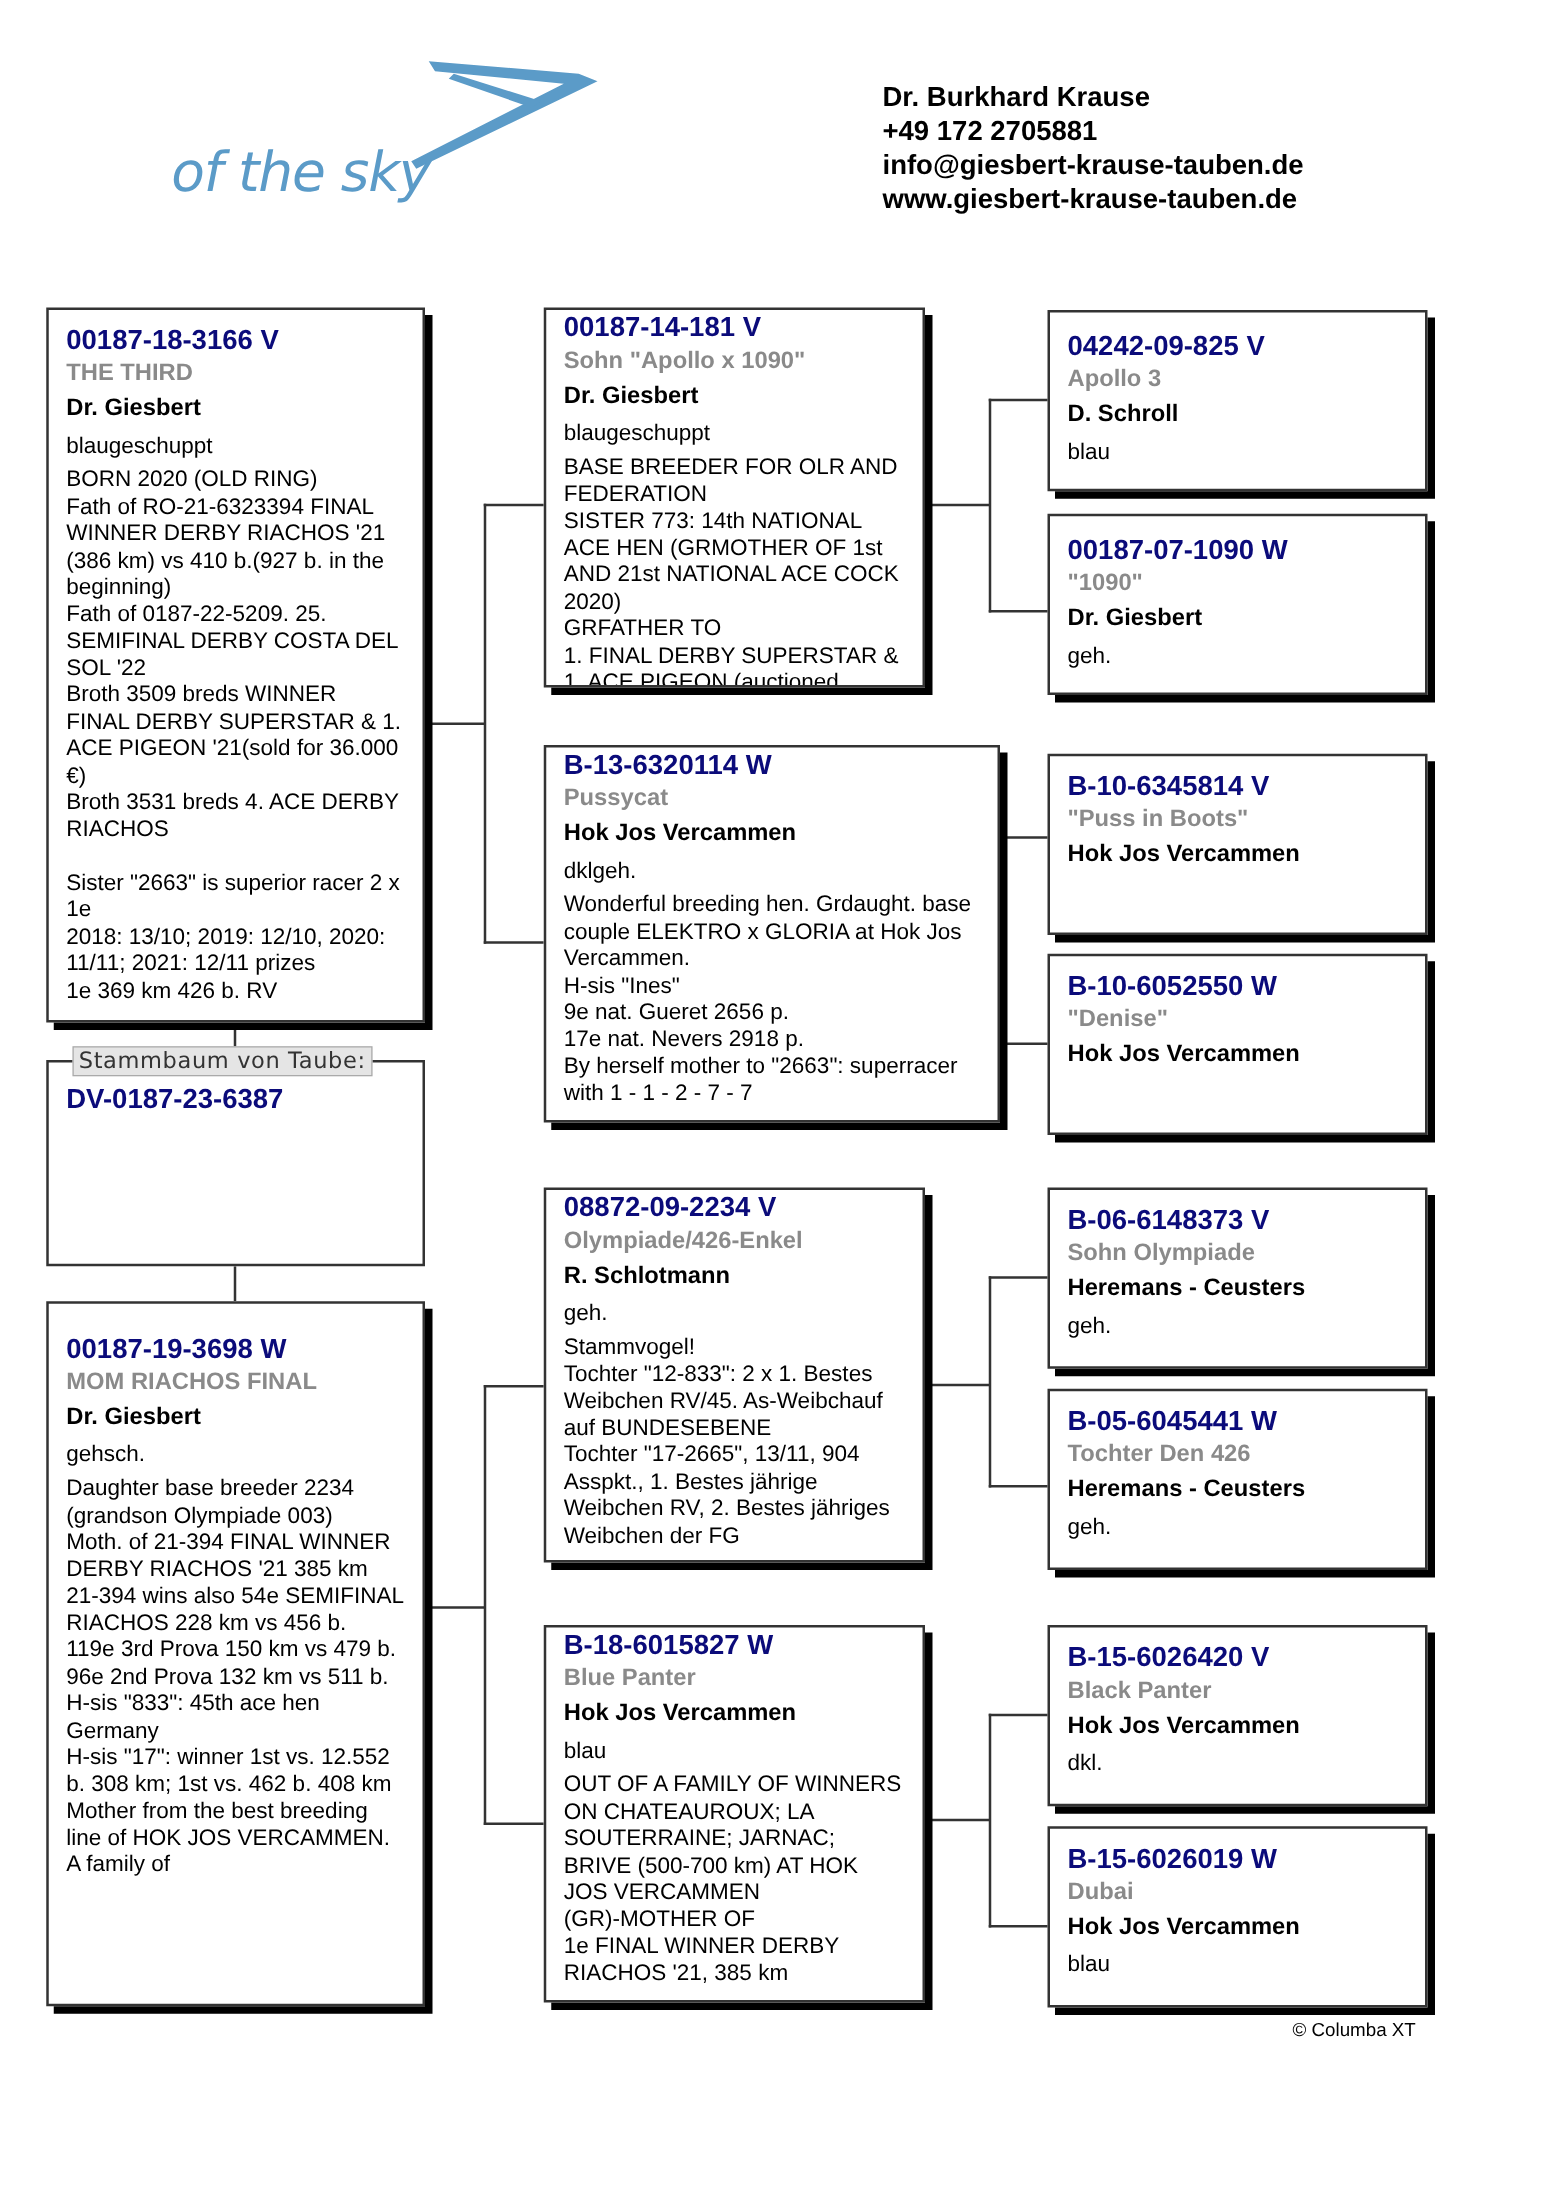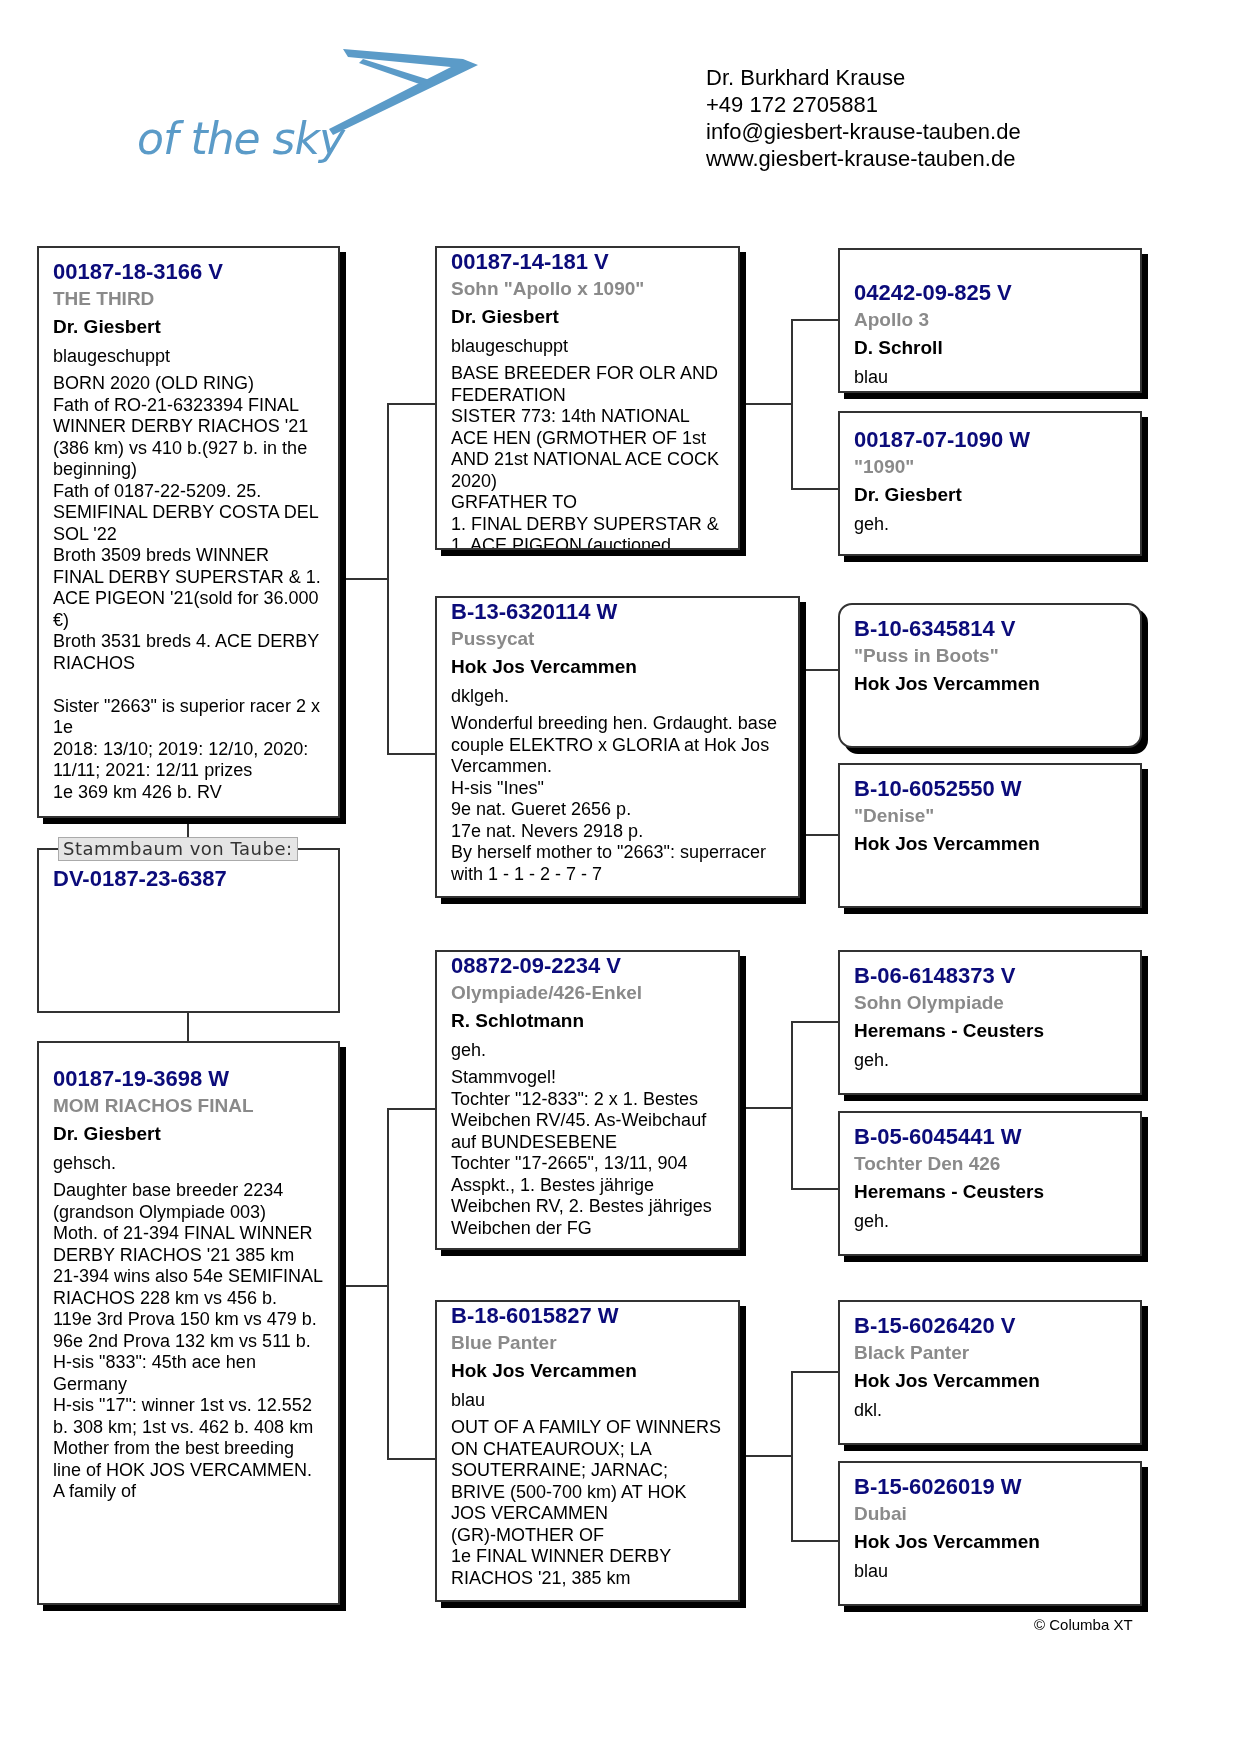--- a/index.html
+++ b/index.html
@@ -4,21 +4,21 @@
 <style>
   html, body { margin: 0; padding: 0; background: #ffffff; }
   body { width: 1241px; height: 1755px; position: relative; overflow: hidden; font-family: "Liberation Sans", sans-serif; color: #000; }
 
   .logo { position: absolute; left: 133px; top: 43px; width: 350px; height: 140px; }
   .logo-heroes { position: absolute; left: 2px; top: 10px; font-family: "DejaVu Sans", sans-serif; font-style: italic; font-weight: bold; font-size: 56px; color: #244a7e; letter-spacing: -2px; }
   .logo-sky { position: absolute; left: 4px; top: 70px; font-family: "DejaVu Sans", sans-serif; font-style: italic; font-size: 44px; color: #5b9bc8; letter-spacing: -1px; }
   .logo svg { position: absolute; left: 0; top: 0; }
 
   .contact { position: absolute; left: 706px; top: 64px; font-size: 22px; line-height: 27px; color: #000; }
-  .contact div { white-space: nowrap; }
+  .contact div { white-space: nowrap; font-weight: bold; }
 
   .box { position: absolute; background: #fff; border: 2px solid #333; box-shadow: 6px 6px 0 #000; overflow: hidden; box-sizing: border-box; }
   .box .inner { padding: 4px 14px 0 14px; }
   .ring { color: #0b0b7a; font-weight: bold; font-size: 22px; line-height: 28px; white-space: nowrap; }
   .pname { color: #8a8a8a; font-weight: bold; font-size: 19px; line-height: 26px; white-space: nowrap; }
   .breeder { font-weight: bold; font-size: 19px; line-height: 30px; white-space: nowrap; }
   .color { font-size: 18px; line-height: 28px; }
   .notes { font-size: 18px; line-height: 21.5px; white-space: pre-wrap; margin-top: 3px; }
 
   .line { position: absolute; background: #333; }
@@ -165,38 +165,38 @@
     <div class="pname">Blue Panter</div>
     <div class="breeder">Hok Jos Vercammen</div>
     <div class="color">blau</div>
     <div class="notes">OUT OF A FAMILY OF WINNERS ON CHATEAUROUX; LA SOUTERRAINE; JARNAC; BRIVE (500-700 km) AT HOK JOS VERCAMMEN
 (GR)-MOTHER OF
 1e FINAL WINNER DERBY RIACHOS '21, 385 km</div>
   </div>
 </div>
 
 <div class="box" style="left:838px; top:248px; width:304px; height:145px;">
-  <div class="inner" style="padding-top:29px;">
+  <div class="inner" style="padding-top:13px;">
     <div class="ring">04242-09-825 V</div>
     <div class="pname">Apollo 3</div>
     <div class="breeder">D. Schroll</div>
     <div class="color">blau</div>
   </div>
 </div>
 
 <div class="box" style="left:838px; top:411px; width:304px; height:145px;">
   <div class="inner" style="padding-top:13px;">
     <div class="ring">00187-07-1090 W</div>
     <div class="pname">"1090"</div>
     <div class="breeder">Dr. Giesbert</div>
     <div class="color">geh.</div>
   </div>
 </div>
 
-<div class="box" style="left:838px; top:603px; width:304px; height:145px;border-radius:14px;">
+<div class="box" style="left:838px; top:603px; width:304px; height:145px;">
   <div class="inner" style="padding-top:10px;">
     <div class="ring">B-10-6345814 V</div>
     <div class="pname">"Puss in Boots"</div>
     <div class="breeder">Hok Jos Vercammen</div>
     <div class="color"></div>
   </div>
 </div>
 
 <div class="box" style="left:838px; top:763px; width:304px; height:145px;">
   <div class="inner" style="padding-top:10px;">

